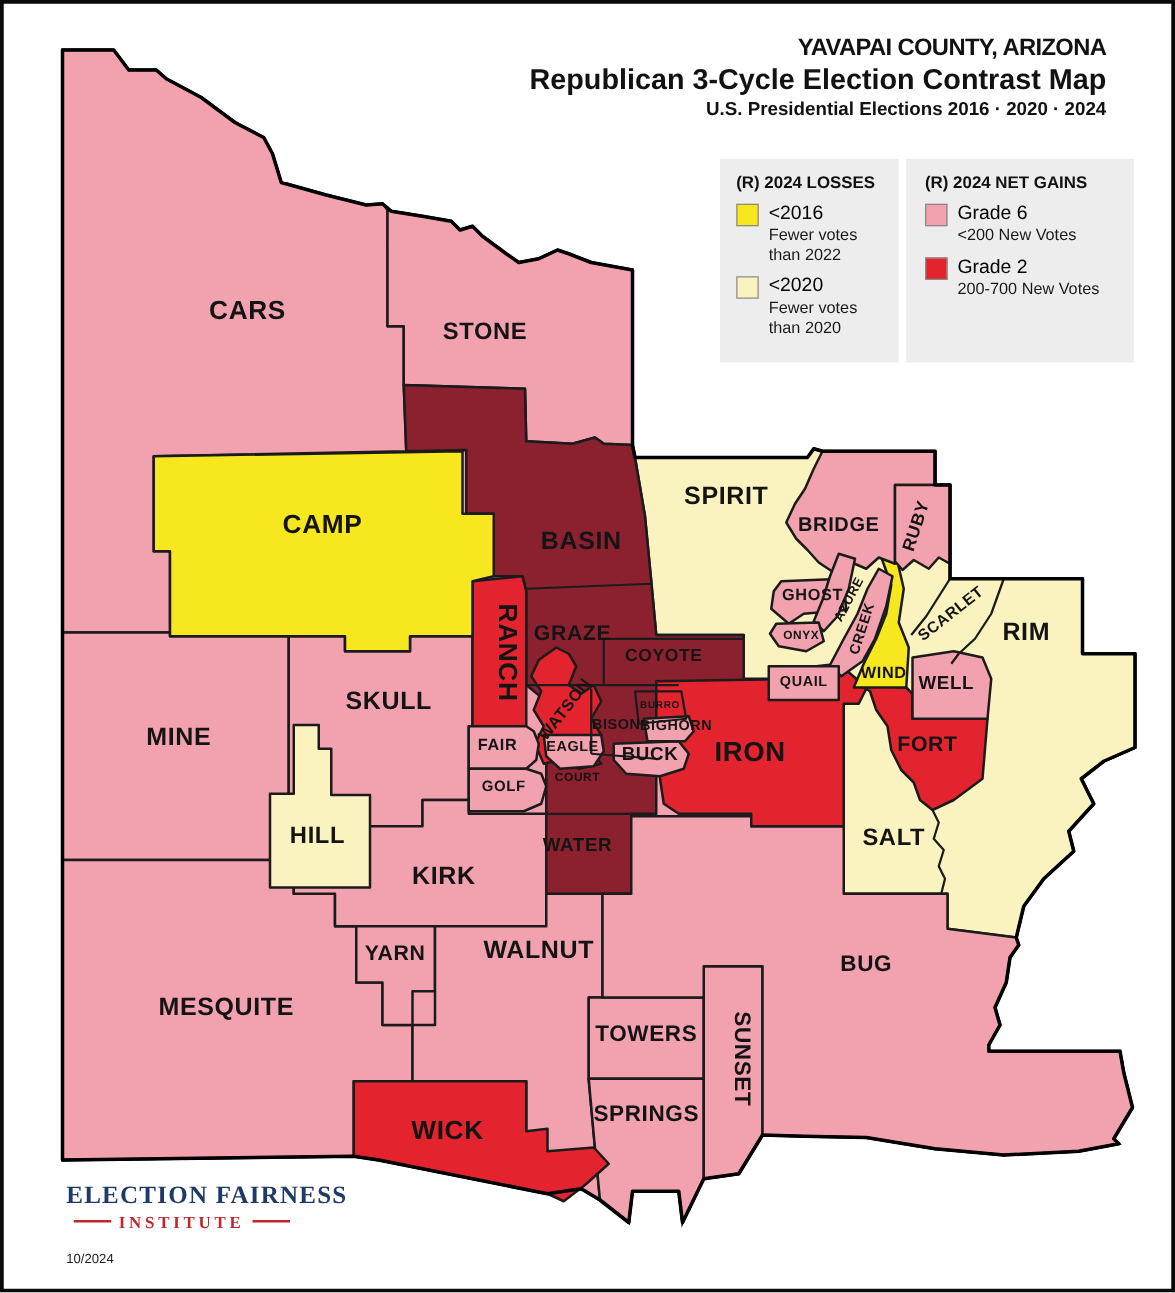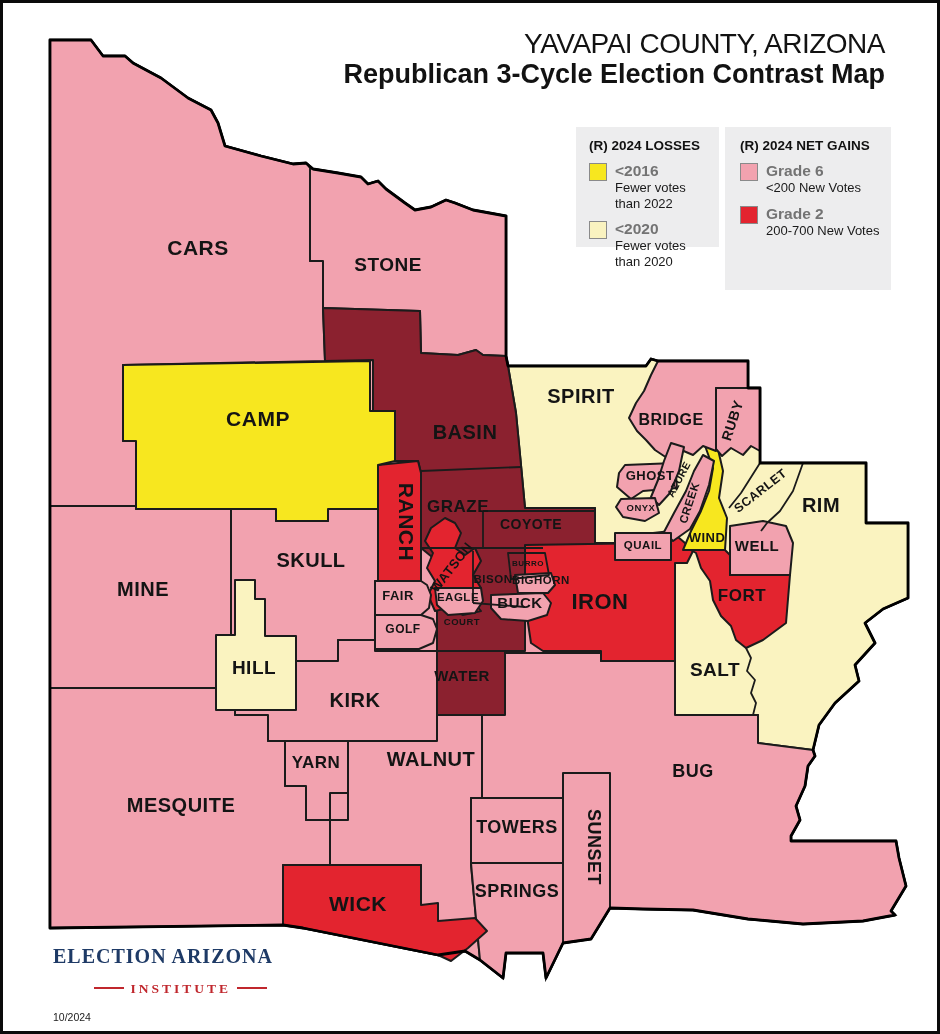--- a/index.html
+++ b/index.html
@@ -1,32 +1,32 @@
 <!DOCTYPE html>
 <html><head>
 <meta charset="utf-8">
 <style>
   html,body{margin:0;padding:0;background:#fff;}
   .page{position:relative;width:940px;height:1034px;background:#fff;border:3px solid #0a0a0a;box-sizing:border-box;overflow:hidden;font-family:"Liberation Sans",sans-serif;}
   #map{position:absolute;left:0;top:0;width:940px;height:1034px;}
   .titleblock{position:absolute;top:26px;right:52px;text-align:right;color:#121212;z-index:5;}
-  .t1{font-size:28px;font-weight:normal;letter-spacing:-0.5px;line-height:1.05;}
-  .t2{font-size:27px;font-weight:bold;line-height:1.25;}
+  .t1{font-size:19px;font-weight:bold;letter-spacing:-0.5px;line-height:1.05;}
+  .t2{font-size:23px;font-weight:bold;line-height:1.25;}
   .t3{font-size:15px;font-weight:bold;line-height:1.3;}
   .legendbox{position:absolute;background:#EDEDEE;z-index:5;box-sizing:border-box;padding:11px 8px 8px 13px;}
-  .lb1{left:573px;top:124px;width:143px;height:120px;}
-  .lb2{left:722px;top:124px;width:166px;height:163px;padding-left:15px;}
+  .lb1{left:573px;top:124px;width:143px;height:163px;}
+  .lb2{left:722px;top:124px;width:182px;height:163px;padding-left:15px;}
   .ltitle{font-size:13.5px;font-weight:bold;color:#111;margin-bottom:6px;}
   .litem{display:flex;margin-top:9px;}
   .sw{width:16px;height:16px;border:1px solid #8a8a8a;flex:0 0 16px;margin-right:8px;margin-top:1px;}
   .ltxt{font-size:13px;color:#1a1a1a;line-height:1.18;}
-  .llab{font-size:15.5px;font-weight:bold;color:#737373;}
+  .llab{font-size:15.5px;font-weight:normal;color:#000000;}
   .footer{position:absolute;left:50px;top:942px;z-index:5;}
   .org1{font-family:"Liberation Serif",serif;font-weight:bold;font-size:20px;letter-spacing:1px;color:#1E3A66;}
-  .org2row{text-align:right;margin-top:11px;}
+  .org2row{text-align:left;margin-top:1px;}
   .org2{font-family:"Liberation Serif",serif;font-weight:bold;font-size:13.5px;letter-spacing:3px;color:#C0272D;}
   .rule{display:inline-block;width:30px;height:2px;background:#C0272D;vertical-align:middle;margin:0 6px 2px 6px;}
   .date{font-size:10.5px;color:#222;margin-top:14px;}
 </style>
 </head>
 <body>
 
 <div class="page">
 
   <svg id="map" viewBox="0 0 940 1034">
@@ -120,20 +120,21 @@
       <text font-size="21" text-anchor="middle" fill="#141414" font-weight="bold" font-family="&quot;Liberation Sans&quot;,sans-serif" letter-spacing="0.5" transform="translate(355,908)">WICK</text>
       <text font-size="18" text-anchor="middle" fill="#141414" font-weight="bold" font-family="&quot;Liberation Sans&quot;,sans-serif" letter-spacing="0.5" transform="translate(514,830)">TOWERS</text>
       <text font-size="18" text-anchor="middle" fill="#141414" font-weight="bold" font-family="&quot;Liberation Sans&quot;,sans-serif" letter-spacing="0.5" transform="translate(514,894)">SPRINGS</text>
       <text font-size="18" text-anchor="middle" fill="#141414" font-weight="bold" font-family="&quot;Liberation Sans&quot;,sans-serif" letter-spacing="0.5" transform="translate(585,844) rotate(90)">SUNSET</text>
       <text font-size="18" text-anchor="middle" fill="#141414" font-weight="bold" font-family="&quot;Liberation Sans&quot;,sans-serif" letter-spacing="0.5" transform="translate(690,774)">BUG</text>
     </svg>
 
   <div class="titleblock">
     <div class="t1">YAVAPAI COUNTY, ARIZONA</div>
     <div class="t2">Republican 3-Cycle Election Contrast Map</div>
+    <div class="t3">U.S. Presidential Elections 2016 · 2020 · 2024</div>
   </div>
 
   <div class="legendbox lb1">
     <div class="ltitle">(R) 2024 LOSSES</div>
     <div class="litem">
       <div class="sw" style="background: rgb(247, 231, 31);"></div>
       <div class="ltxt">
         <span class="llab">&lt;2016</span><br>
         <span>Fewer votes</span><br>
         <span>than 2022</span>
@@ -161,20 +162,20 @@
     <div class="litem">
       <div class="sw" style="background: rgb(227, 36, 47);"></div>
       <div class="ltxt">
         <span class="llab">Grade 2</span><br>
         <span>200-700 New Votes</span>
       </div>
     </div>
   </div>
 
   <div class="footer">
-    <div class="org1">ELECTION ARIZONA</div>
+    <div class="org1">ELECTION FAIRNESS</div>
     <div class="org2row">
       <span class="rule"></span><span class="org2">INSTITUTE</span><span class="rule"></span>
     </div>
     <div class="date">10/2024</div>
   </div>
 
 </div>
 
 </body></html>

